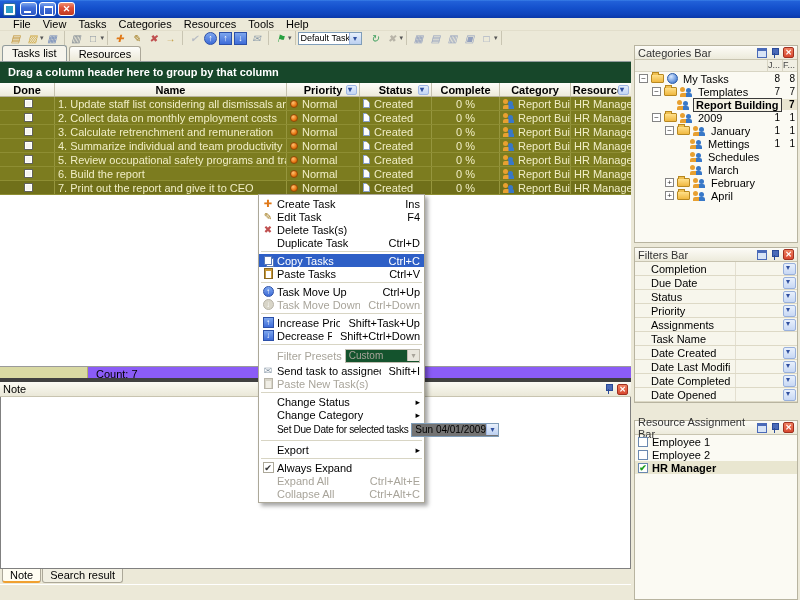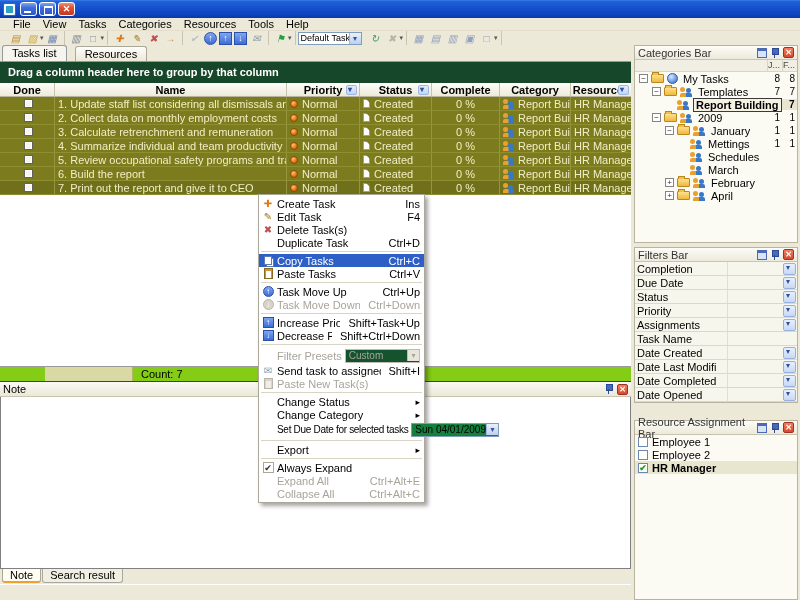--- a/index.html
+++ b/index.html
@@ -46,21 +46,21 @@
     display:flex;align-items:center;justify-content:center;}
   .dda::after{content:"\25BE";font-size:8px;color:#3050A0;}
 
   
   .left-region{position:absolute;left:0;top:45px;width:631px;height:555px;display:flex;flex-direction:column;}
   .right-region{position:absolute;left:634px;top:45px;width:164px;height:555px;display:flex;flex-direction:column;}
 
   
   .tabrow{height:17px;display:flex;align-items:flex-end;padding-left:2px;border-bottom:1px solid #919B9C;background:#ECE9D8;}
   .mtab{padding:1px 9px 2px;border:1px solid #ACA899;border-bottom:none;border-radius:3px 3px 0 0;
-    background:linear-gradient(180deg,#FDFDFB,#ECE9D8);margin-right:8px;height:15px;}
+    background:linear-gradient(180deg,#FDFDFB,#ECE9D8);margin-right:2px;height:15px;}
   .mtab.active{background:#F6F4EC;border-color:#919B9C;height:16px;font-weight:normal;}
 
   
   .groupbar{height:21px;background:#17472A;color:#fff;font-weight:bold;line-height:21px;padding-left:8px;}
   .gridhead{height:14px;display:flex;background:linear-gradient(180deg,#FEFEFA,#EDEADA);border-bottom:1px solid #B8B49F;}
   .gh{display:flex;align-items:center;justify-content:center;font-weight:bold;border-right:1px solid #C6C2AE;position:relative;}
   .gh .hdd{position:absolute;right:2px;width:11px;height:10px;background:linear-gradient(180deg,#E4EDFB,#C4D6F4);
     border:1px solid #9EB6E4;border-radius:2px;}
   .hdd::after{content:"\25BE";position:absolute;left:1px;top:-1px;font-size:8px;color:#3050A0;}
   .c0{width:55px}.c1{width:232px}.c2{width:73px}.c3{width:72px}.c4{width:68px}.c5{width:71px}.c6{width:60px;border-right:none!important;}
@@ -72,21 +72,21 @@
   .pri-ico{width:8px;height:8px;border-radius:50%;margin-right:4px;flex:0 0 auto;
     background:radial-gradient(circle at 35% 30%,#FFC070,#E87510 60%,#A85200);border:1px solid #8F4A08;}
   .doc-ico{width:7px;height:9px;background:#FDFDFD;border:1px solid #8AA0C8;margin-right:4px;flex:0 0 auto;position:relative;}
   .doc-ico::after{content:"";position:absolute;right:-1px;top:-1px;border:2px solid;border-color:#7C7C1F #7C7C1F transparent transparent;}
   .cat-ico{width:12px;height:10px;margin-right:3px;flex:0 0 auto;position:relative;}
   .cat-ico::before{content:"";position:absolute;left:0;top:0;width:5px;height:5px;border-radius:50%;background:#E8A030;}
   .cat-ico::after{content:"";position:absolute;left:5px;top:2px;width:5px;height:5px;border-radius:50%;background:#3878C8;}
   .cat-ico i{position:absolute;left:0;bottom:0;width:11px;height:4px;border-radius:2px 2px 0 0;
     background:linear-gradient(90deg,#E8A030 45%,#3878C8 55%);}
   .grid-empty{flex:1;background:#FFFFFF;border-bottom:1px solid #9A9A9A;}
-  .gridfoot{height:15px;display:flex;background:#84cc16;border-bottom:1px solid #404040;padding-left:45px;}
+  .gridfoot{height:15px;display:flex;background:#8b5cf6;border-bottom:4px solid #404040;}
   .gf-left{width:88px;background:#D9D9A3;border-right:1px solid #B4B468;}
   .gf-count{flex:1;line-height:14px;padding-left:8px;}
 
   
   .notehead{height:15px;display:flex;align-items:center;background:linear-gradient(180deg,#FBFAF4,#EAE8D8);
     border-bottom:1px solid #C8C4B0;padding:0 3px;}
   .notehead .nh-title{flex:1;}
   .pin-ico{width:8px;height:10px;position:relative;margin-right:4px;}
   .pin-ico::before{content:"";position:absolute;left:1px;top:0;width:5px;height:5px;background:#4A6AB8;border:1px solid #2A4A98;}
   .pin-ico::after{content:"";position:absolute;left:3px;top:5px;width:1px;height:5px;background:#2A4A98;}
@@ -130,21 +130,21 @@
   .ppl{width:13px;height:10px;position:relative;margin-right:3px;flex:0 0 auto;}
   .ppl::before{content:"";position:absolute;left:0;top:0;width:5px;height:5px;border-radius:50%;background:#E8A030;}
   .ppl::after{content:"";position:absolute;left:6px;top:1px;width:5px;height:5px;border-radius:50%;background:#3878C8;}
   .ppl i{position:absolute;left:0;bottom:0;width:12px;height:4px;border-radius:2px 2px 0 0;
     background:linear-gradient(90deg,#E8A030 48%,#3878C8 52%);}
   .globe{width:11px;height:11px;border-radius:50%;margin-right:3px;flex:0 0 auto;
     background:radial-gradient(circle at 35% 30%,#D8E8FF,#5B8DD9 70%,#2A5AA8);border:1px solid #2A5AA8;}
 
   .filrows{flex:1;}
   .frow{height:14px;display:flex;align-items:center;border-bottom:1px solid #DDD9C6;background:#F7F6EC;}
-  .frow .flabel{width:92px;padding-left:2px;}
+  .frow .flabel{width:92px;padding-left:8px;margin-left:8px;}
   .frow .fval{flex:1;height:100%;border-left:1px solid #E3DFD0;}
   .fdd{width:13px;height:12px;margin-right:1px;background:linear-gradient(180deg,#E8F0FC,#C8D8F4);
     border:1px solid #98B0DC;border-radius:2px;position:relative;}
   .fdd::after{content:"\25BE";position:absolute;left:2px;top:-1px;font-size:8px;color:#3050A0;}
 
   .resrows{flex:1;}
   .rrow{height:13px;display:flex;align-items:center;padding-left:3px;}
   .rrow.selected{background:#E9E6D0;font-weight:bold;}
   .rcb{width:10px;height:10px;background:#fff;border:1px solid #6A88B0;margin-right:4px;flex:0 0 auto;
     font-size:9px;line-height:9px;text-align:center;color:#1E9E1E;font-weight:bold;}
@@ -168,21 +168,21 @@
   .mrow.dis .shape-paste{background:#D8D5C8;border-color:#B8B4A8;}
   .mrow.dis .shape-paste::after{background:#F0EEE6;}
   .mcheckbox{width:11px;height:11px;border:1px solid #ACA899;background:#fff;font-size:9px;line-height:10px;text-align:center;color:#333;}
   .mcheckbox::after{content:"\2714";}
   .mlabel{flex:1;white-space:nowrap;overflow:hidden;}
   .mshort{color:inherit;padding-left:8px;}
   .msub{width:8px;text-align:right;font-size:9px;}
   .msep{height:1px;background:#D8D5C4;margin:2px 2px 2px 2px;}
   .mrow.comborow{height:17px;}
   .mrow.comborow .mlabel{flex:0 0 auto;padding-right:3px;}
-  .mcombo{flex:1;height:14px;display:flex;align-items:center;border:1px solid #7F9DB9;background:#15803d;}
+  .mcombo{flex:1;height:14px;display:flex;align-items:center;border:1px solid #7F9DB9;background:#737373;}
   .mcombo .cv{flex:1;padding-left:3px;font-size:10px;white-space:nowrap;overflow:hidden;}
   .mcombo.dis{border-color:#C0BCB0;background:#14532d;color:#A8A49A;}
   .mcombo.dis .dda{background:#E8E6DC;border-left-color:#C0BCB0;}
   .mcombo.dis .dda::after{color:#A8A49A;}
   .duedate .mlabel{font-size:10px;letter-spacing:-0.3px;}
 </style>
 </head>
 <body>
 
 <div class="screen">

